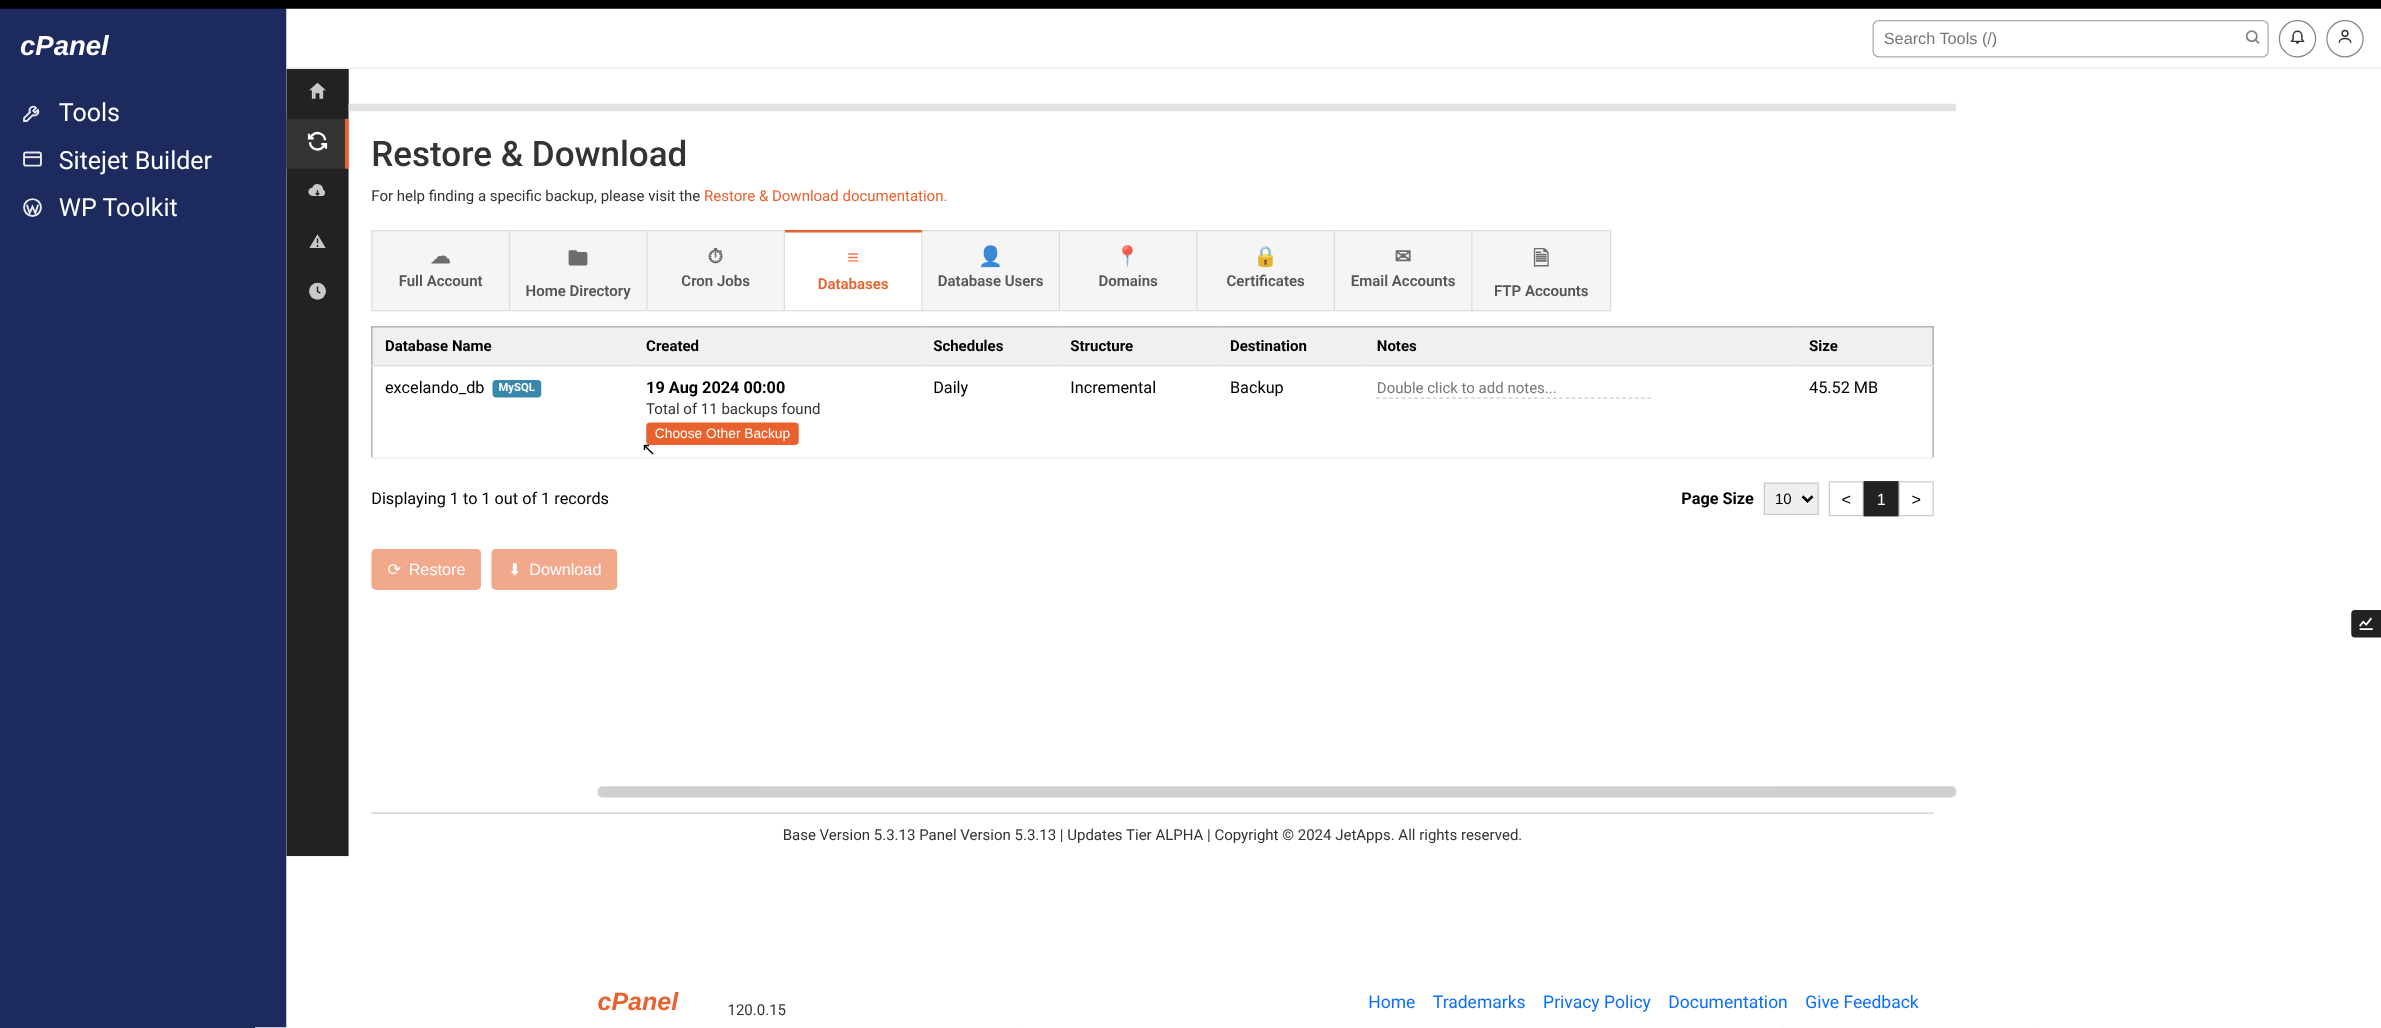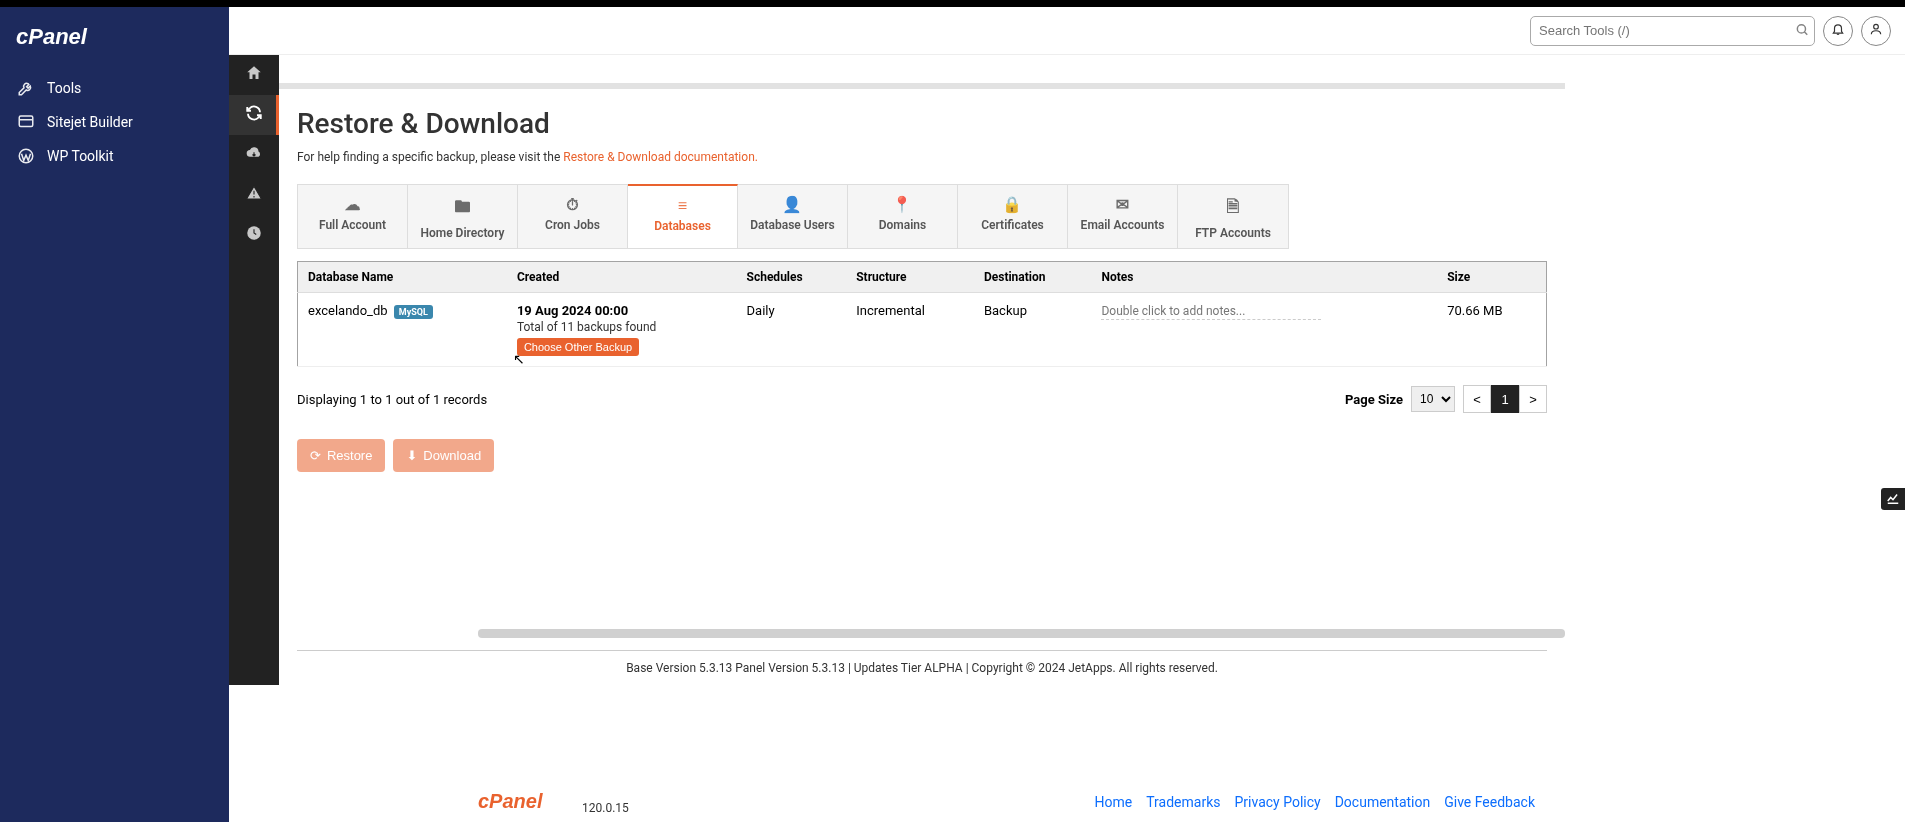--- a/index.html
+++ b/index.html
@@ -5,28 +5,28 @@
 * { margin: 0; padding: 0; box-sizing: border-box; }
 body { font-family: -apple-system, BlinkMacSystemFont, "Segoe UI", Roboto, Arial, sans-serif; background: #f8f8f8; overflow: hidden; }
 .app { display: flex; height: 822px; width: 1905px; position: relative; }
 .topbar-black { position: absolute; top: 0; left: 0; right: 0; height: 7px; background: #000; z-index: 100; }
 
 
 .sidebar-outer { width: 229px; background: #1d2a5d; color: #fff; flex-shrink: 0; height: 100%; position: relative; z-index: 50; padding-top: 7px; }
 .brand { padding: 18px 16px 14px; }
 .brand svg { display: block; }
 .nav-list { list-style: none; padding: 8px 0; }
-.nav-item { display: flex; align-items: center; padding: 7px 16px; gap: 11px; font-size: 14px; cursor: pointer; }
+.nav-item { display: flex; align-items: center; padding: 7px 16px; gap: 11px; font-size: 20px; cursor: pointer; }
 .nav-icon { width: 20px; height: 20px; display: inline-flex; align-items: center; justify-content: center; opacity: 0.9; }
 
 
 .main { flex: 1; display: flex; flex-direction: column; height: 100%; position: relative; background: #fff; padding-top: 7px; }
 .header { height: 48px; display: flex; align-items: center; justify-content: flex-end; padding: 0 14px; border-bottom: 1px solid #eee; gap: 8px; flex-shrink: 0; }
 .search-wrap { position: relative; }
-.search-input { width: 285px; height: 30px; border: 1px solid #aaa; border-radius: 5px; padding: 0 30px 0 8px; font-size: 13px; }
+.search-input { width: 317px; height: 30px; border: 1px solid #aaa; border-radius: 5px; padding: 0 30px 0 8px; font-size: 13px; }
 .search-icon-right { position: absolute; right: 6px; top: 50%; transform: translateY(-50%); opacity: 0.6; pointer-events: none; }
 .circle-btn { width: 30px; height: 30px; border-radius: 50%; border: 1px solid #888; background: #fff; display: inline-flex; align-items: center; justify-content: center; cursor: pointer; }
 
 
 .scrollwrap { width: 1336px; position: relative; margin-left: 0; height: 630px; overflow: hidden; background: #fff; }
 .content-row { display: flex; height: 100%; }
 
 
 .icon-strip { width: 50px; background: #222; flex-shrink: 0; display: flex; flex-direction: column; align-items: stretch; }
 .strip-btn { height: 40px; display: flex; align-items: center; justify-content: center; color: #c8c8c8; cursor: pointer; position: relative; font-size: 17px; }
@@ -247,21 +247,21 @@
                 </td>
                 <td>
                   <div class="created-date">19 Aug 2024 00:00</div>
                   <div class="created-total">Total of 11 backups found</div>
                   <button class="choose-btn">Choose Other Backup</button>
                 </td>
                 <td>Daily</td>
                 <td>Incremental</td>
                 <td>Backup</td>
                 <td><span class="notes-cell">Double click to add notes...</span></td>
-                <td>70.66 MB</td>
+                <td>45.52 MB</td>
               </tr>
             </tbody>
           </table>
 
           <div class="records-row">
             <span>Displaying 1 to 1 out of 1 records</span>
             <div class="page-controls">
               <strong>Page Size</strong>
               <select class="page-size-sel">
                 <option>10</option>

